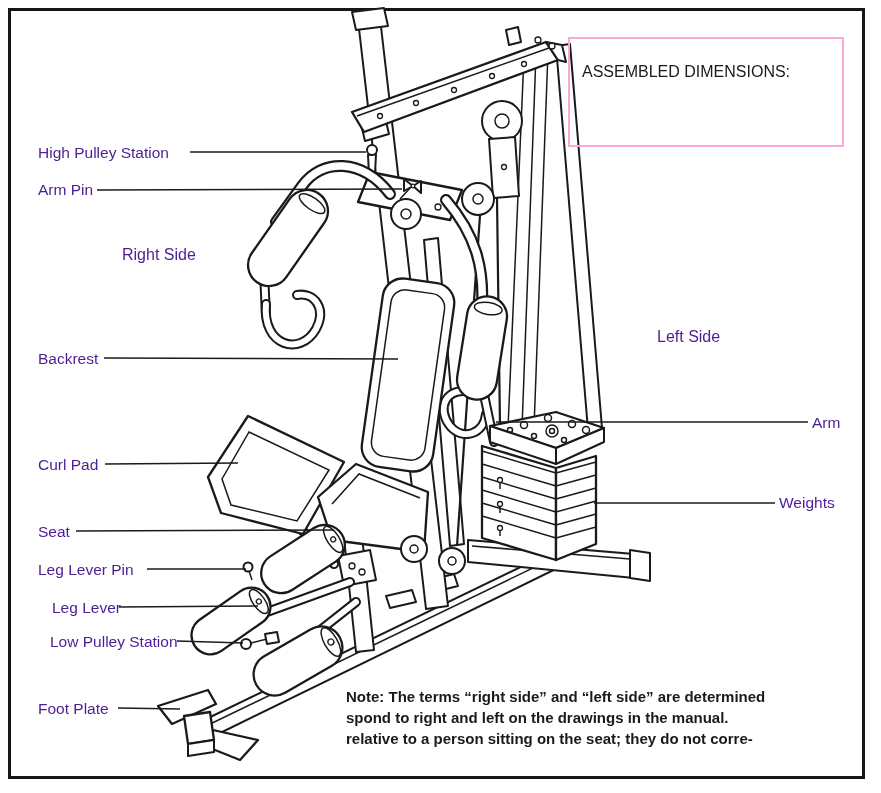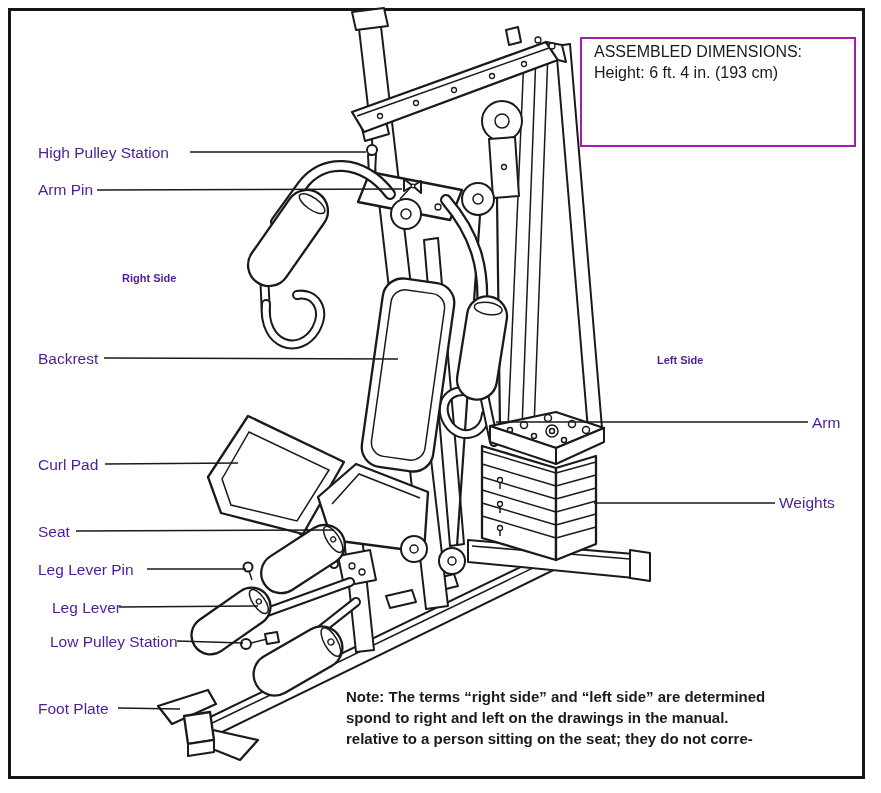--- a/index.html
+++ b/index.html
@@ -17,23 +17,23 @@
   .ln{fill:none;stroke:#1a1a1a;stroke-width:1.5;}
   .cab{fill:none;stroke:#1a1a1a;stroke-width:2.2;}
   .to{fill:none;stroke:#1a1a1a;stroke-width:12;stroke-linecap:round;}
   .ti{fill:none;stroke:#ffffff;stroke-width:7.5;stroke-linecap:round;}
   .to2{fill:none;stroke:#1a1a1a;stroke-width:10;stroke-linecap:round;}
   .ti2{fill:none;stroke:#ffffff;stroke-width:6;stroke-linecap:round;}
   .ldr{stroke:#1a1a1a;stroke-width:1.4;}
   .bolt{fill:#ffffff;stroke:#1a1a1a;stroke-width:1.3;}
   
   .callout{position:absolute;font-size:15.5px;line-height:17px;white-space:nowrap;color:#4c1d95;}
-  .heading{font-weight:bold;font-size:11px;margin-top:24px;}
-  .dims{position:absolute;left:580px;top:37px;width:276px;height:110px;
-    border:2px solid #a21caf;box-sizing:border-box;padding:2px 8px 0 12px;
+  .heading{font-weight:normal;font-size:16px;}
+  .dims{position:absolute;left:568px;top:37px;width:276px;height:110px;
+    border:2px solid #f9a8d4;box-sizing:border-box;padding:22px 8px 0 12px;
     font-size:16px;line-height:21px;white-space:nowrap;}
   .note{position:absolute;left:346px;top:686px;font-weight:bold;
     font-size:15px;line-height:21px;white-space:nowrap;}
 </style>
 </head>
 <body>
 
 <div class="frame"></div>
 
 <svg class="drawing" width="881" height="793" viewBox="0 0 881 793">
@@ -260,20 +260,19 @@
 <div class="callout" style="left:38px;top:561px">Leg Lever Pin</div>
 <div class="callout" style="left:52px;top:599px">Leg Lever</div>
 <div class="callout" style="left:50px;top:633px">Low Pulley Station</div>
 <div class="callout" style="left:38px;top:700px">Foot Plate</div>
 <div class="callout heading" style="left:657px;top:328px">Left Side</div>
 <div class="callout" style="left:812px;top:414px">Arm</div>
 <div class="callout" style="left:779px;top:494px">Weights</div>
 
 <div class="dims">
   <div>ASSEMBLED DIMENSIONS:</div>
-  <div>Height: 6 ft. 4 in. (193 cm)</div>
 </div>
 
 <div class="note">
   <div>Note: The terms “right side” and “left side” are determined</div>
   <div>spond to right and left on the drawings in the manual.</div>
   <div>relative to a person sitting on the seat; they do not corre-</div>
 </div>
 
 </body></html>

